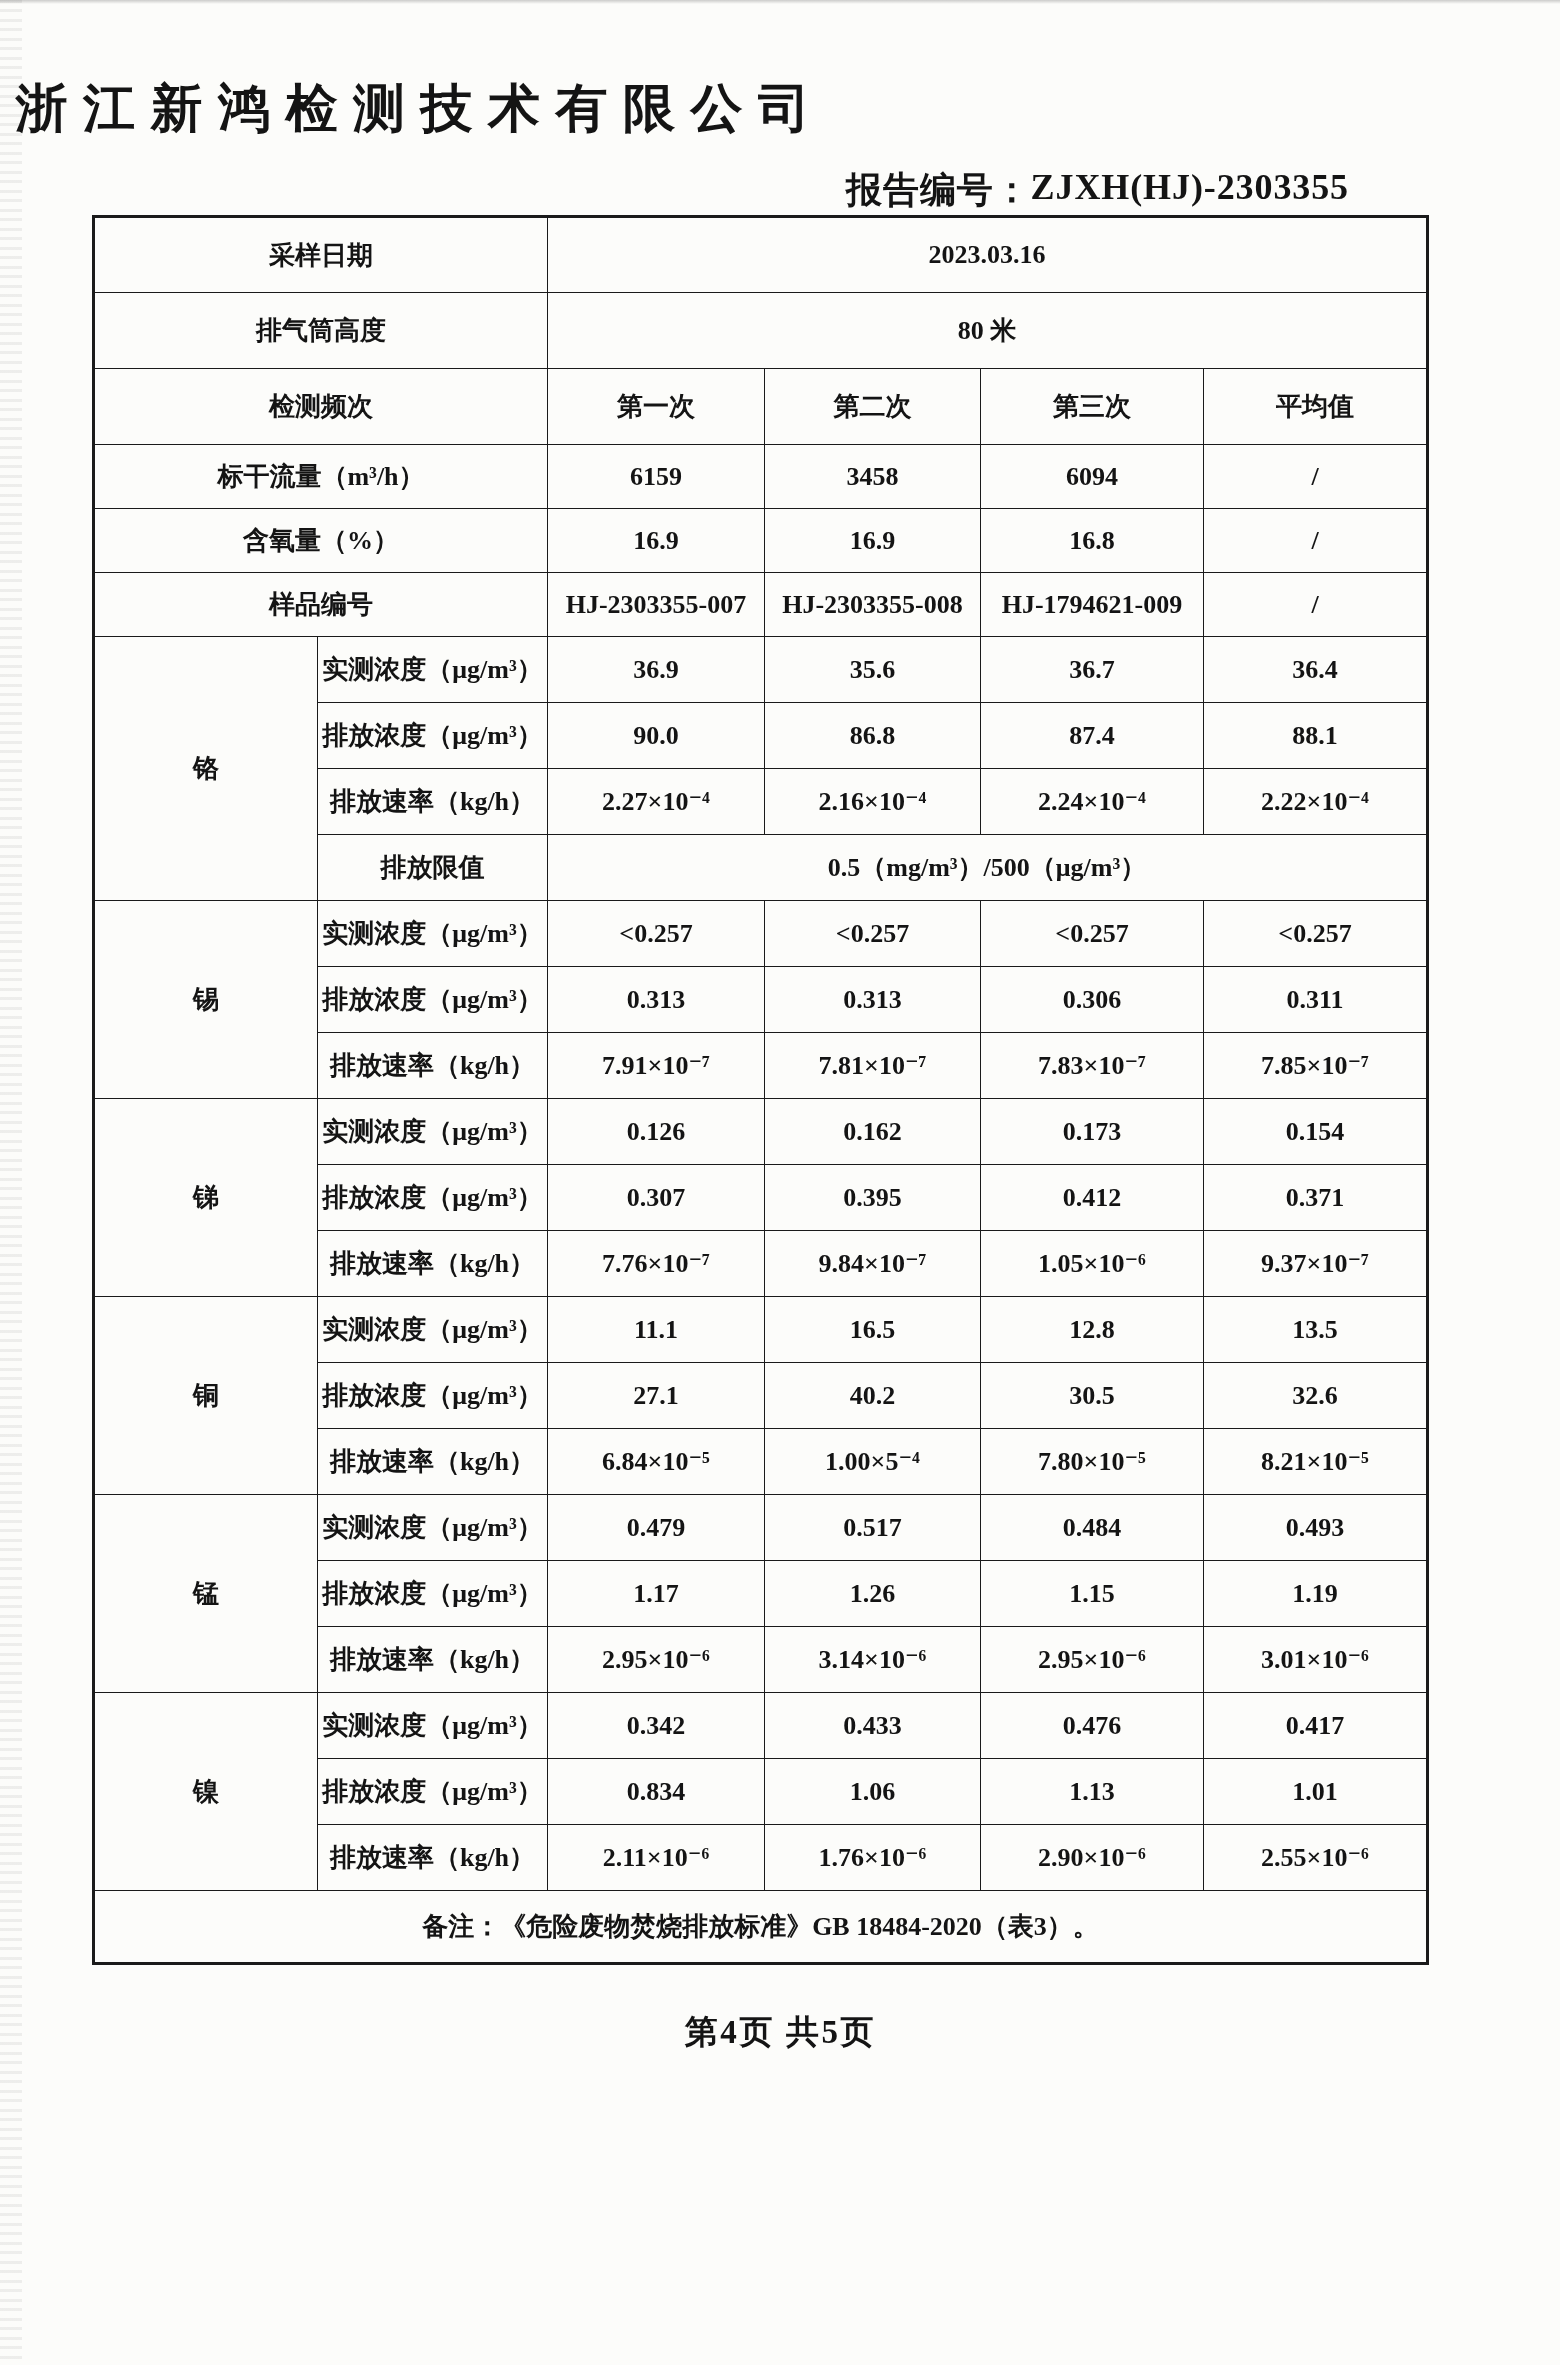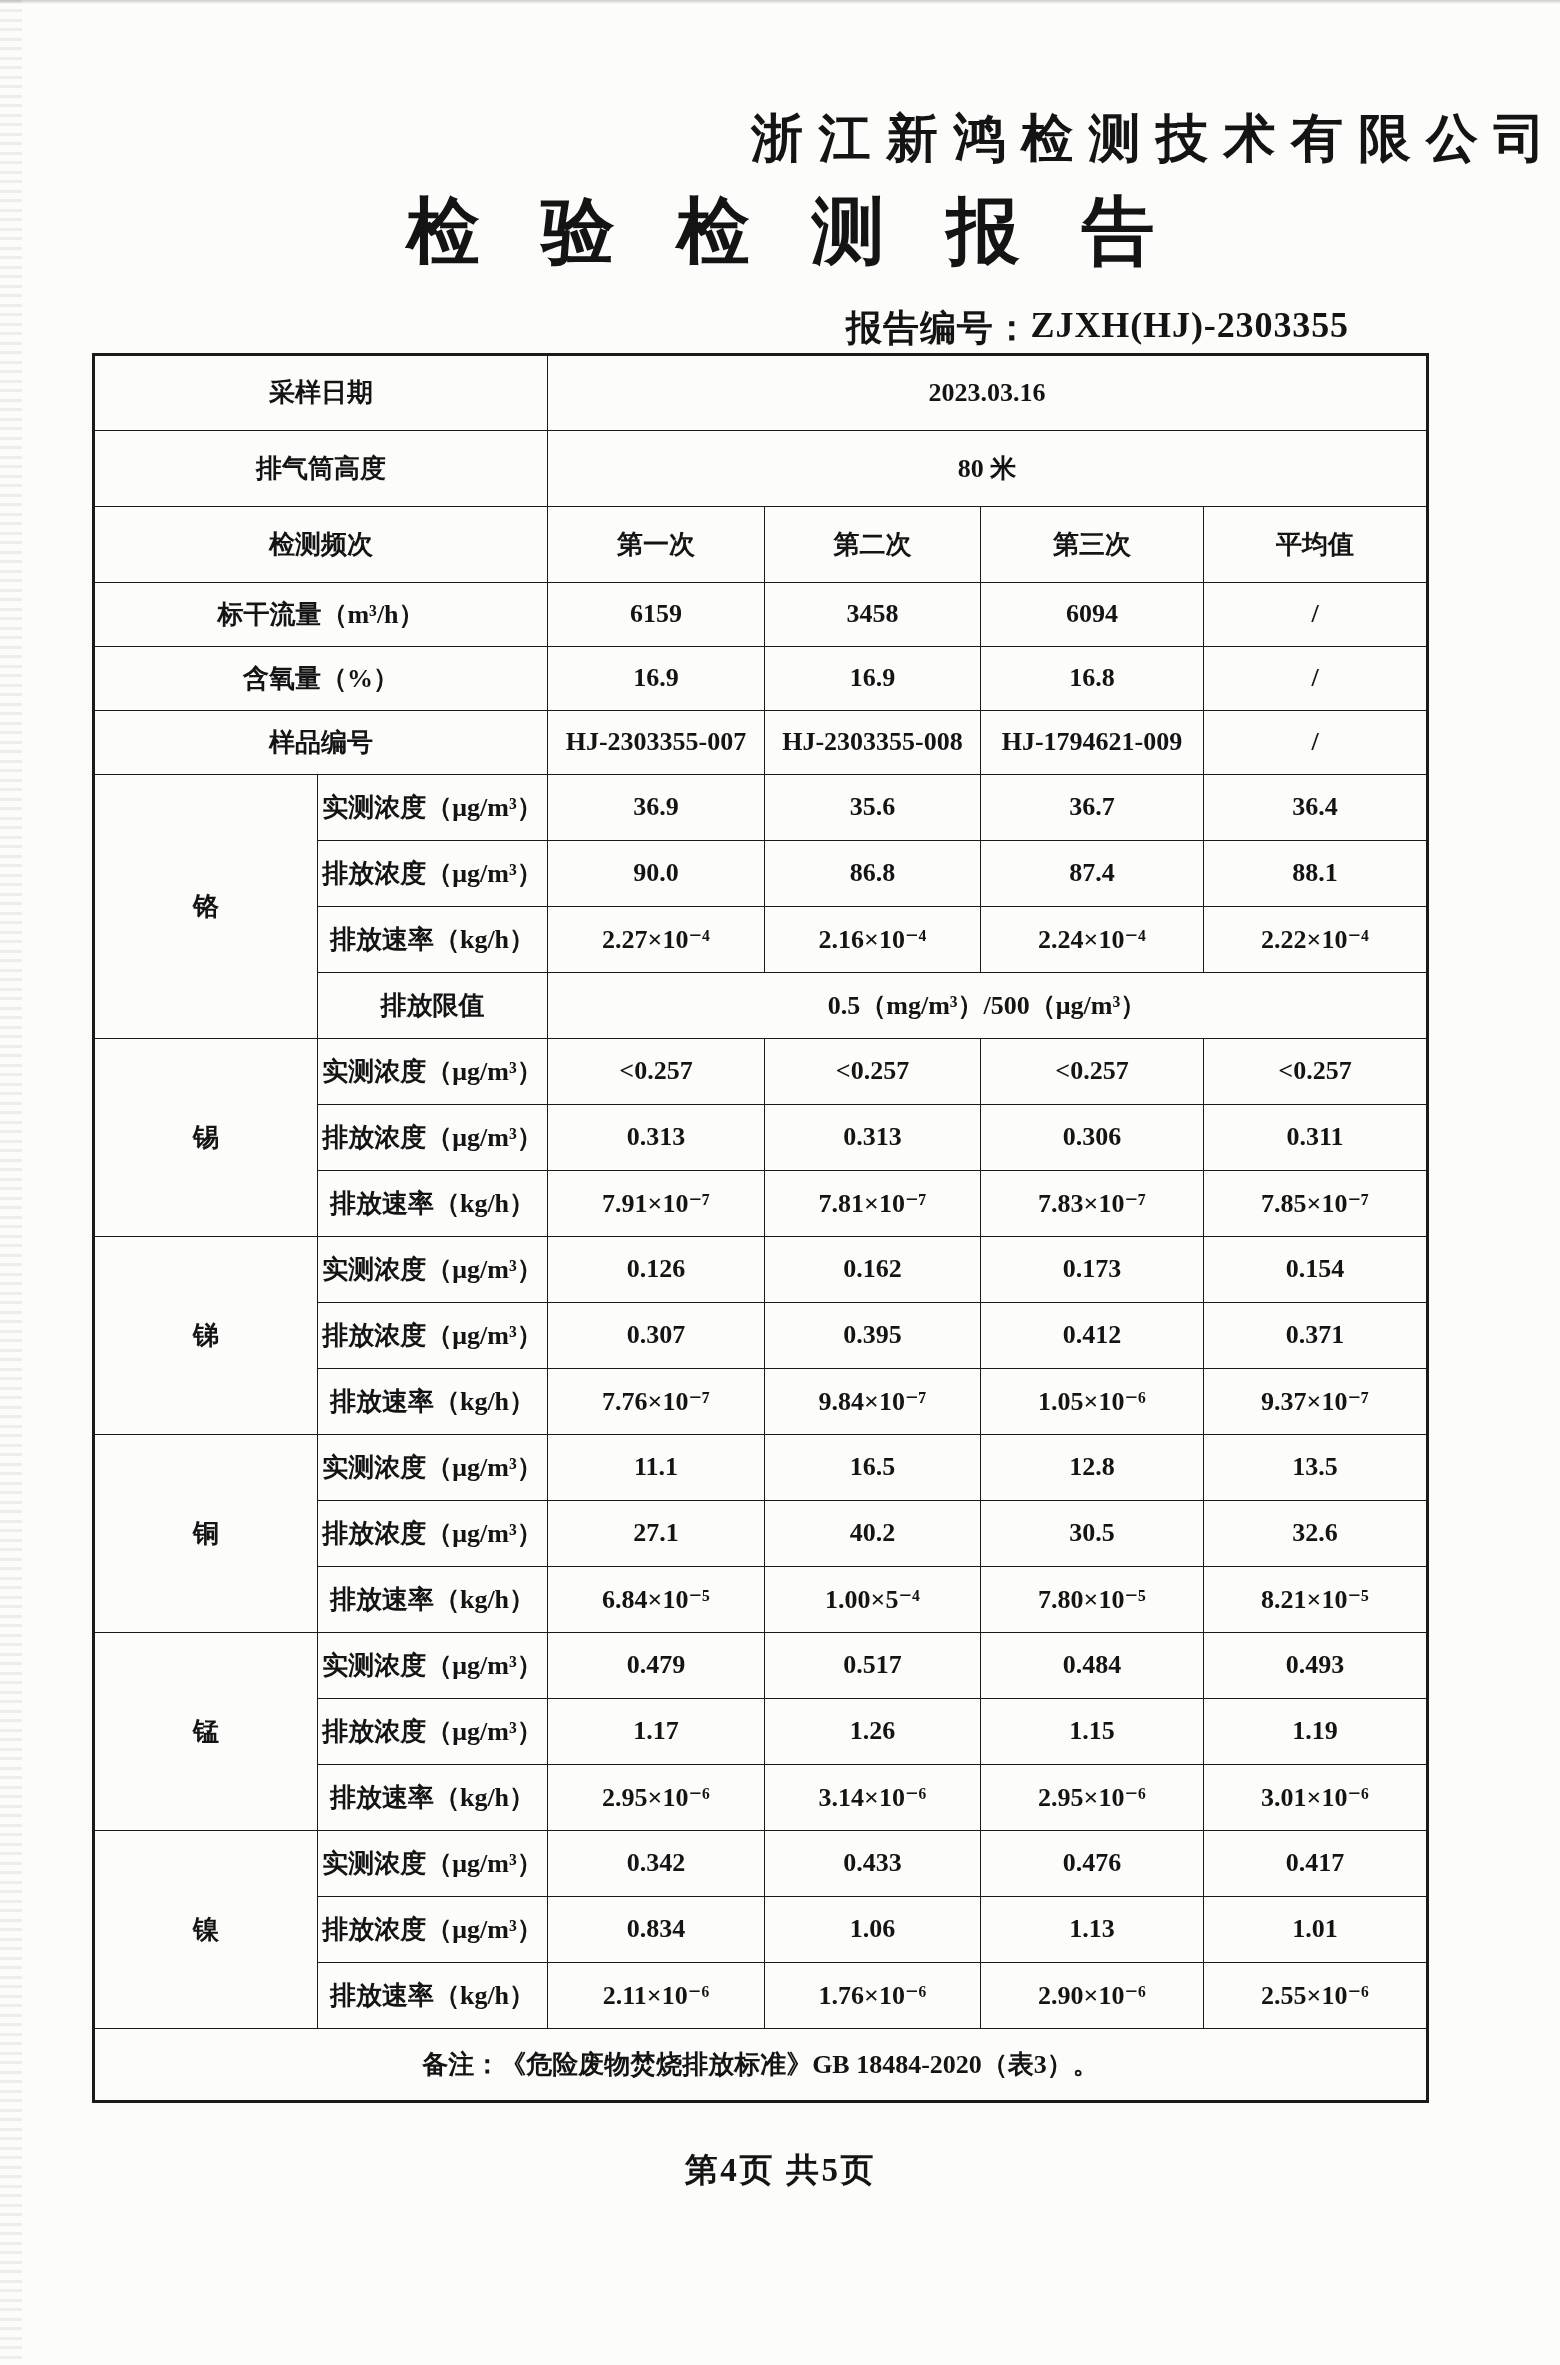--- a/index.html
+++ b/index.html
@@ -21,22 +21,22 @@
     background:repeating-linear-gradient(to bottom,
       rgba(90,90,90,.18) 0 2.6px, rgba(0,0,0,0) 2.6px 9.5px);
     opacity:.5;
   }
   .scan-edge-top{
     position:absolute;left:0;top:0;right:0;height:4.3px;
     background:linear-gradient(to bottom, rgba(60,60,60,.25), rgba(0,0,0,0));
   }
 
   .company{
-    padding-top:104px;
-    text-align:right;
+    padding-top:74px;
+    text-align:left;
     font-size:52px;font-weight:700;
     letter-spacing:15.5px;text-indent:15.5px;
     white-space:nowrap;
   }
   .report-title{
     margin-top:8.6px;
     text-align:center;
     font-size:73px;font-weight:700;
     letter-spacing:62px;text-indent:62px;
     white-space:nowrap;
@@ -84,21 +84,20 @@
   }
 </style>
 </head>
 <body>
 
 <div class="page">
   <div class="scan-edge-left"></div>
   <div class="scan-edge-top"></div>
 
   <div class="company">浙江新鸿检测技术有限公司</div>
-  <div class="report-title">检验检测报告</div>
 
   <div class="report-no-row">
     <span>报告编号：</span>
     <span>ZJXH(HJ)-2303355</span>
   </div>
 
 
   <table class="results">
     <colgroup>
       <col style="width:224px">

